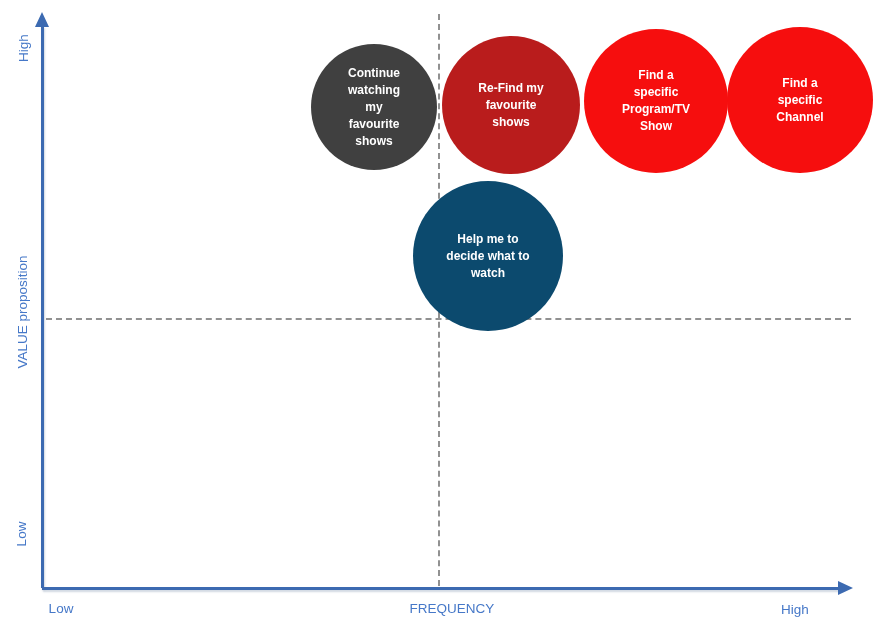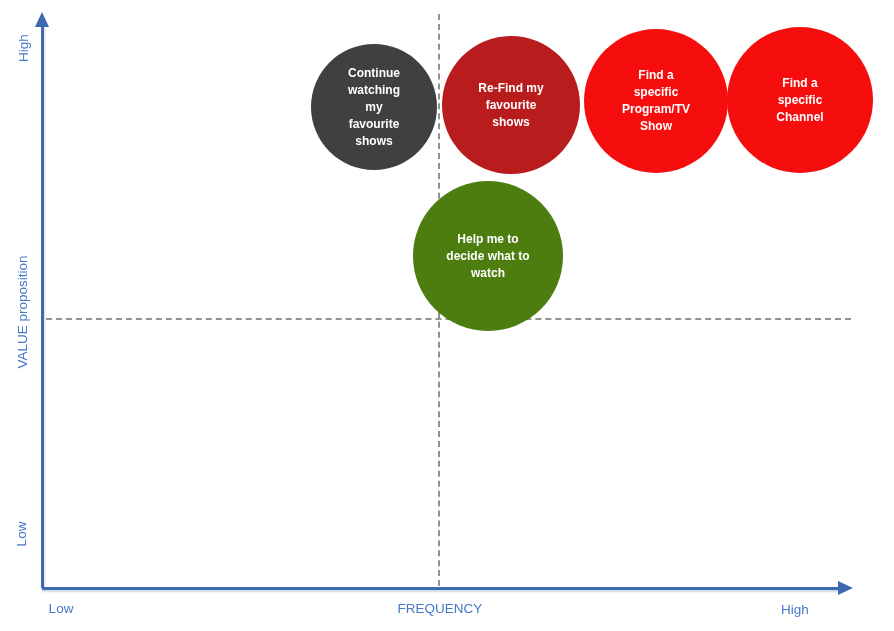--- a/index.html
+++ b/index.html
@@ -54,37 +54,37 @@
   <div id="y-axis" class="axis"></div>
   <div id="y-arrow" class="arrowhead"></div>
   <div id="x-axis" class="axis"></div>
   <div id="x-arrow" class="arrowhead"></div>
 
   <div class="axis-label vertical" style="left:23px;top:48px;">High</div>
   <div class="axis-label vertical" style="left:22px;top:312px;">VALUE proposition</div>
   <div class="axis-label vertical" style="left:21px;top:534px;">Low</div>
 
   <div class="axis-label" style="left:61px;top:608px;">Low</div>
-  <div class="axis-label" style="left:440px;top:608px;">FREQUENCY</div>
+  <div class="axis-label" style="left:452px;top:608px;">FREQUENCY</div>
   <div class="axis-label" style="left:795px;top:609px;">High</div>
 
   <div id="plot-area">
       <div class="bubble" style="left: 311px; top: 44px; width: 126px; height: 126px; background: #404040;">Continue
 watching
 my
 favourite
 shows</div>
       <div class="bubble" style="left: 442px; top: 36px; width: 138px; height: 138px; background: #b91c1c;">Re-Find my
 favourite
 shows</div>
       <div class="bubble" style="left: 584px; top: 29px; width: 144px; height: 144px; background: rgb(246, 14, 14);">Find a
 specific
 Program/TV
 Show</div>
       <div class="bubble" style="left: 727px; top: 27px; width: 146px; height: 146px; background: rgb(246, 14, 14);">Find a
 specific
 Channel</div>
-      <div class="bubble" style="left: 413px; top: 181px; width: 150px; height: 150px; background: #4d7c0f;">Help me to
+      <div class="bubble" style="left: 413px; top: 181px; width: 150px; height: 150px; background: #0c4a6e;">Help me to
 decide what to
 watch</div>
     </div>
 
 </div>
 
 </body></html>

